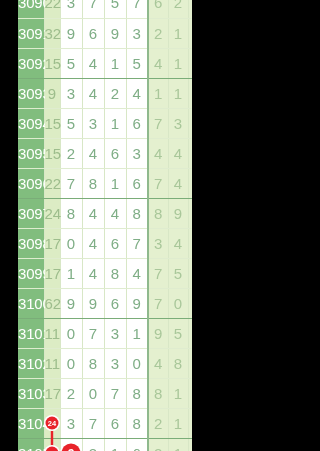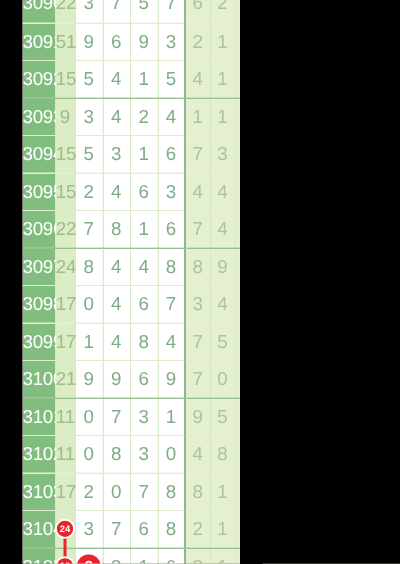--- a/index.html
+++ b/index.html
@@ -140,21 +140,21 @@
             <td class="dig">3</td>
             <td class="dig">7</td>
             <td class="dig">5</td>
             <td class="dig last">7</td>
             <td class="rgt">6</td>
             <td class="rgt">2</td>
             <td class="rgt small">14</td>
           </tr>
           <tr>
             <td class="id">3091</td>
-            <td class="sum">51</td>
+            <td class="sum">32</td>
             <td class="dig">9</td>
             <td class="dig">6</td>
             <td class="dig">9</td>
             <td class="dig last">3</td>
             <td class="rgt">2</td>
             <td class="rgt">1</td>
             <td class="rgt small">14</td>
           </tr>
           <tr class="grp">
             <td class="id">3092</td>
@@ -239,21 +239,21 @@
             <td class="dig">1</td>
             <td class="dig">4</td>
             <td class="dig">8</td>
             <td class="dig last">4</td>
             <td class="rgt">7</td>
             <td class="rgt">5</td>
             <td class="rgt">6</td>
           </tr>
           <tr class="grp">
             <td class="id">3100</td>
-            <td class="sum">21</td>
+            <td class="sum">62</td>
             <td class="dig">9</td>
             <td class="dig">9</td>
             <td class="dig">6</td>
             <td class="dig last">9</td>
             <td class="rgt">7</td>
             <td class="rgt">0</td>
             <td class="rgt">6</td>
           </tr>
           <tr>
             <td class="id">3101</td>

